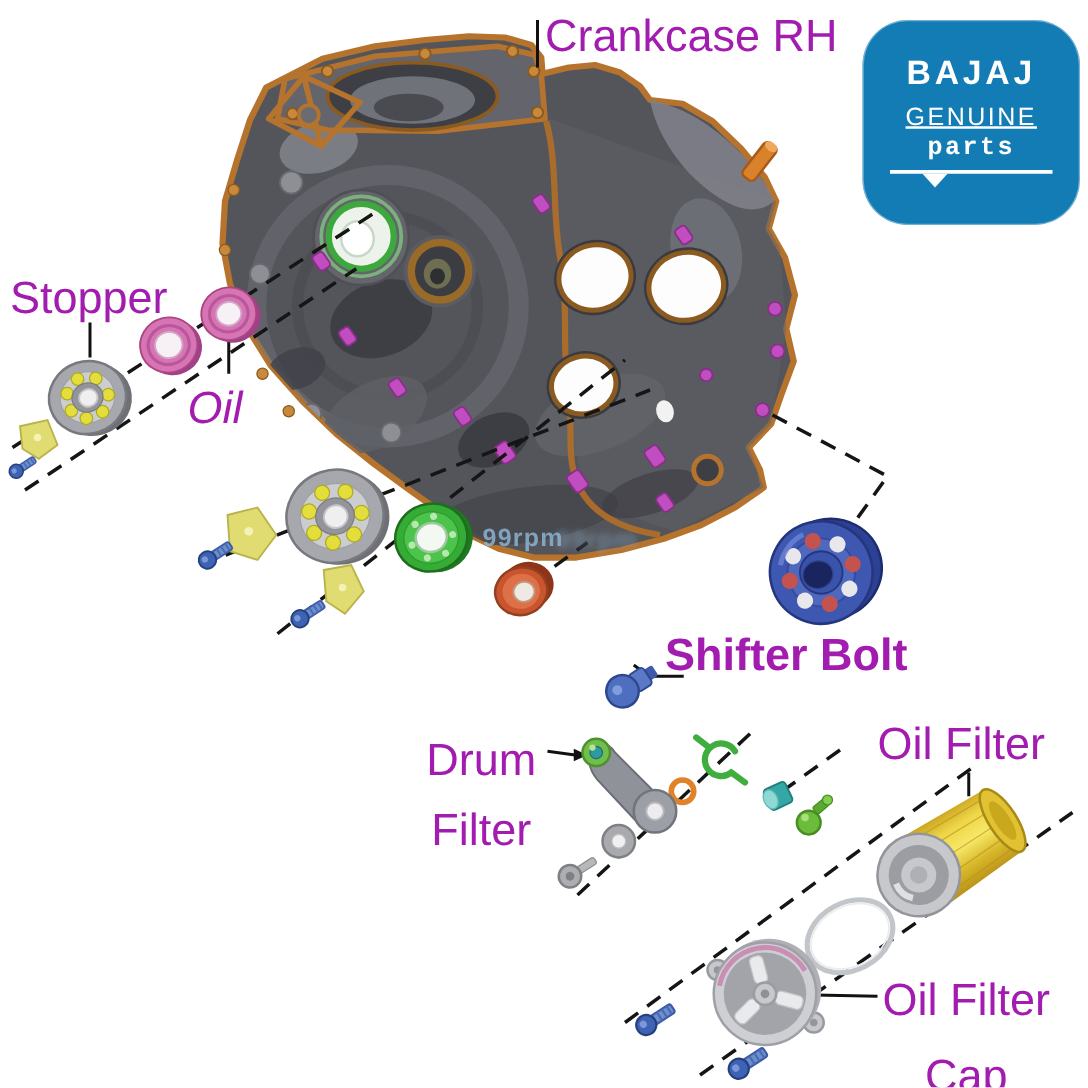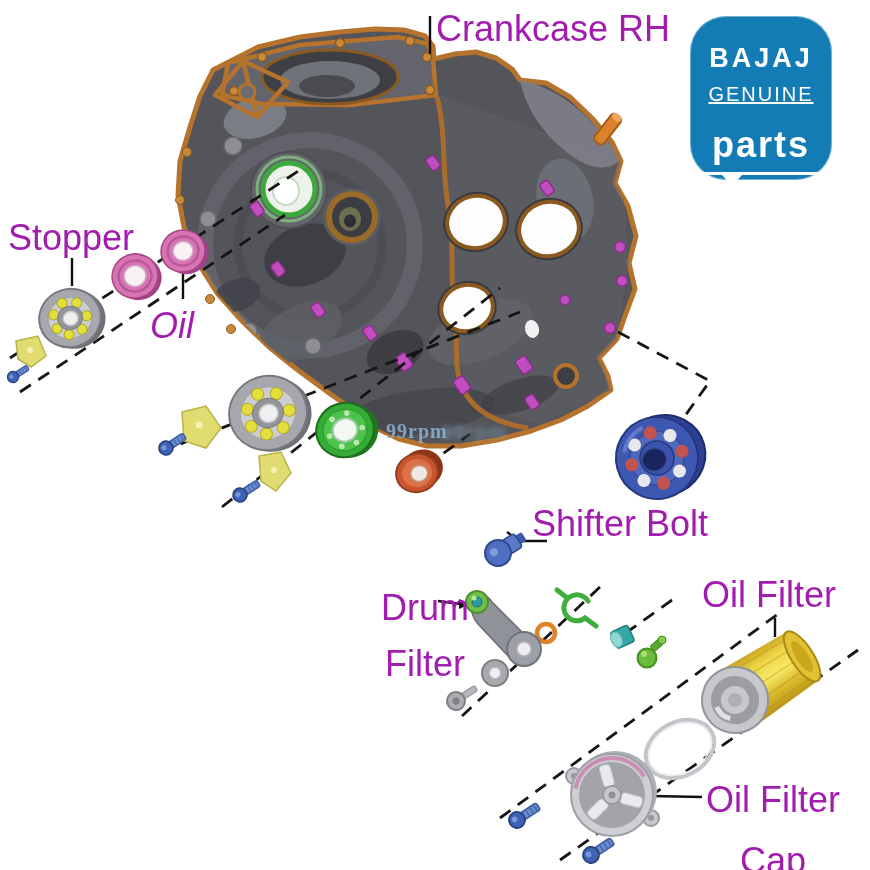--- a/index.html
+++ b/index.html
@@ -5,28 +5,28 @@
   html,body{margin:0;padding:0;background:#ffffff;}
   .stage{position:relative;width:870px;height:870px;background:#ffffff;overflow:hidden;
          font-family:"Liberation Sans",sans-serif;}
   .stage svg{position:absolute;left:0;top:0;}
   .lbl{position:absolute;color:#a21caf;font-size:36px;line-height:42px;white-space:nowrap;text-align:center;}
   .lbl.two{line-height:56px;}
   .lbl.cap2{line-height:61px;}
   
   .wm{position:absolute;left:386px;top:420px;font-size:20px;font-weight:bold;
       color:#8FB9D9;letter-spacing:1px;}
-  .wm .main{opacity:.8;font-family:Liberation Serif, serif;}
+  .wm .main{opacity:.8;}
   .wm .blur{opacity:.45;filter:blur(2.5px);margin-left:-6px;display:inline-block;transform:translateY(1px);}
   
-  .logo{position:absolute;left:690px;top:16px;width:142px;height:164px;background:#147CB4;
+  .logo{position:absolute;left:690px;top:16px;width:174px;height:164px;background:#147CB4;
         border-radius:36px;color:#fff;text-align:center;box-shadow:0 0 0 1px rgba(255,255,255,.4) inset;}
   .logo .brand{margin-top:27px;font-size:27px;font-weight:700;letter-spacing:3px;}
   .logo .genuine{margin-top:9px;font-size:20px;font-weight:400;letter-spacing:2px;text-decoration:underline;}
-  .logo .parts{margin-top:18px;font-size:36px;font-weight:700;letter-spacing:2px;}
+  .logo .parts{margin-top:1px;font-size:20px;font-weight:700;letter-spacing:2px;font-family:Liberation Mono, monospace;}
   .logo .rule{position:relative;margin:6px auto 0;width:130px;border-top:3px solid #fff;}
   .logo .rule .notch{position:absolute;left:26px;top:0;width:0;height:0;
         border-left:10px solid transparent;border-right:10px solid transparent;border-top:11px solid #fff;}
 </style>
 </head>
 <body>
 
 <div class="stage">
 
 <svg width="870" height="870" viewBox="0 0 870 870">
@@ -379,23 +379,23 @@
 </svg>
 
   <div class="lbl" style="left:436px;top:8px;">Crankcase RH</div>
 
   <div class="lbl" style="left:8px;top:217px;">Stopper</div>
 
   <div class="lbl two" style="left:150px;top:298px;font-style:italic;">
     <div>Oil</div>
   </div>
 
-  <div class="lbl" style="left:532px;top:503px;">Shifter Bolt</div>
-
-  <div class="lbl two" style="left:341px;top:580px;margin-left:40px;">
+  <div class="lbl" style="left:532px;top:503px;font-weight:bold;">Shifter Bolt</div>
+
+  <div class="lbl two" style="left:341px;top:580px;">
     <div>Drum</div>
     <div>Filter</div>
   </div>
 
   <div class="lbl" style="left:702px;top:574px;">Oil Filter</div>
 
   <div class="lbl cap2" style="left:706px;top:769px;">
     <div>Oil Filter</div>
     <div>Cap</div>
   </div>

